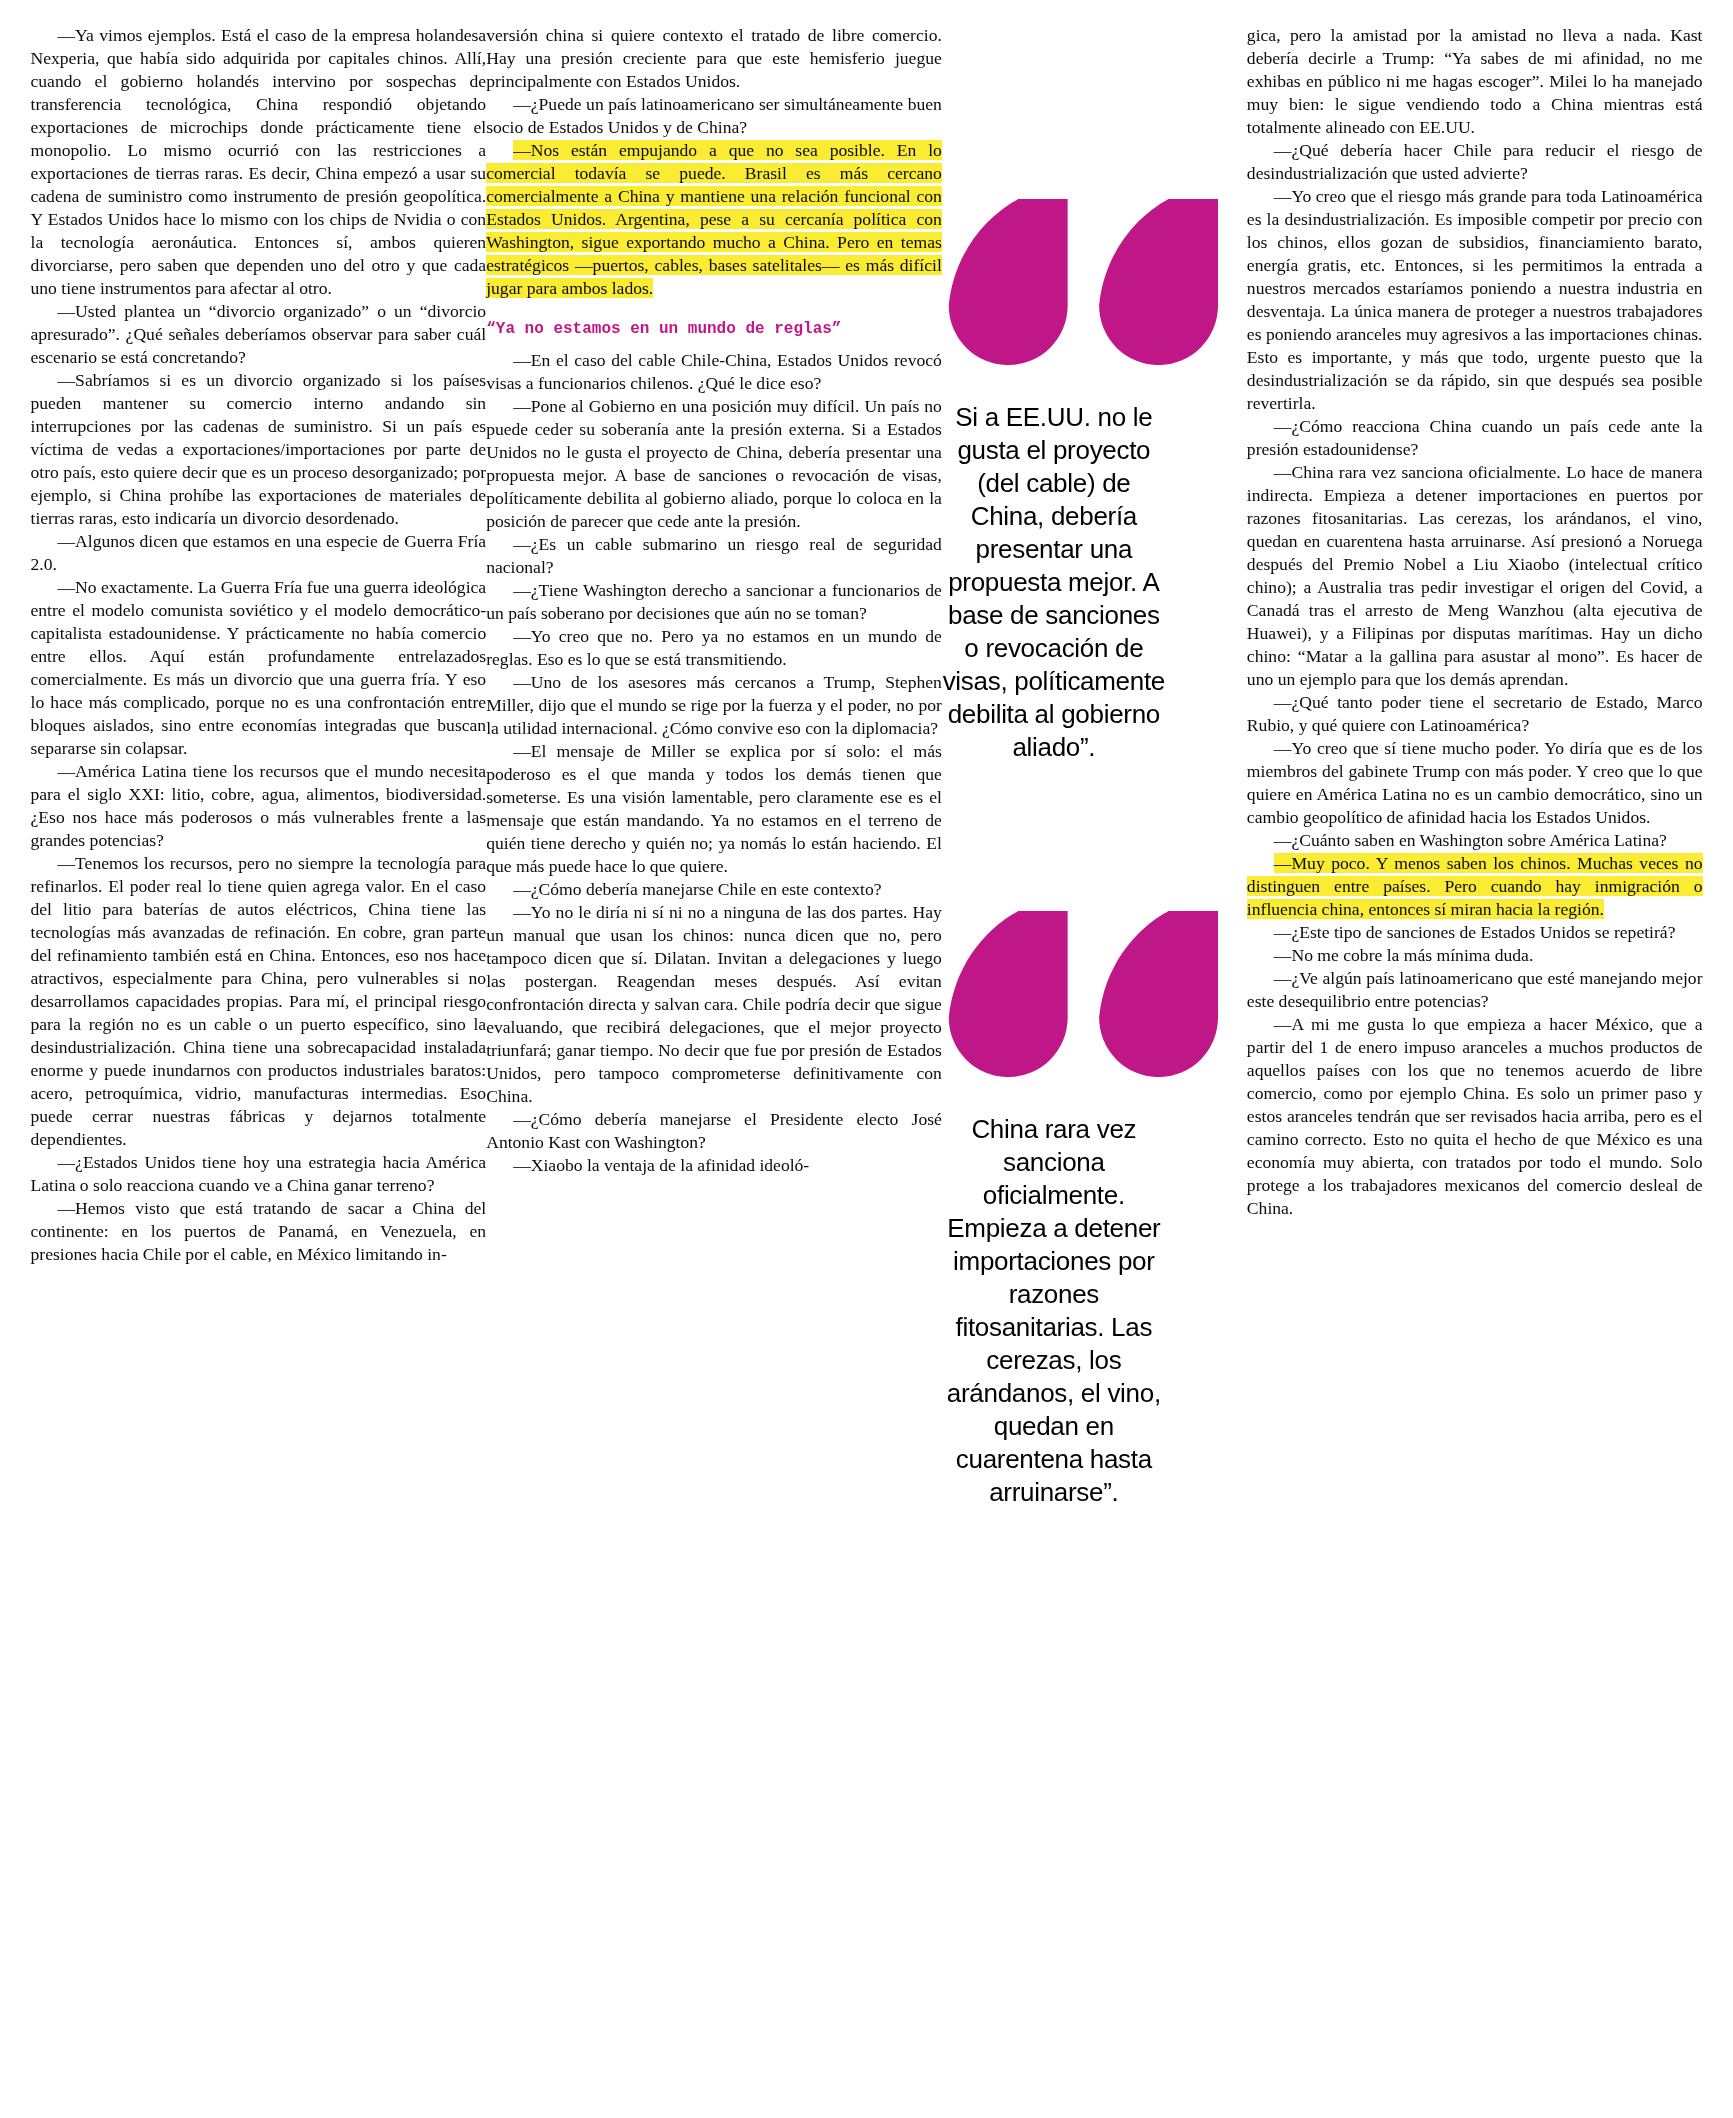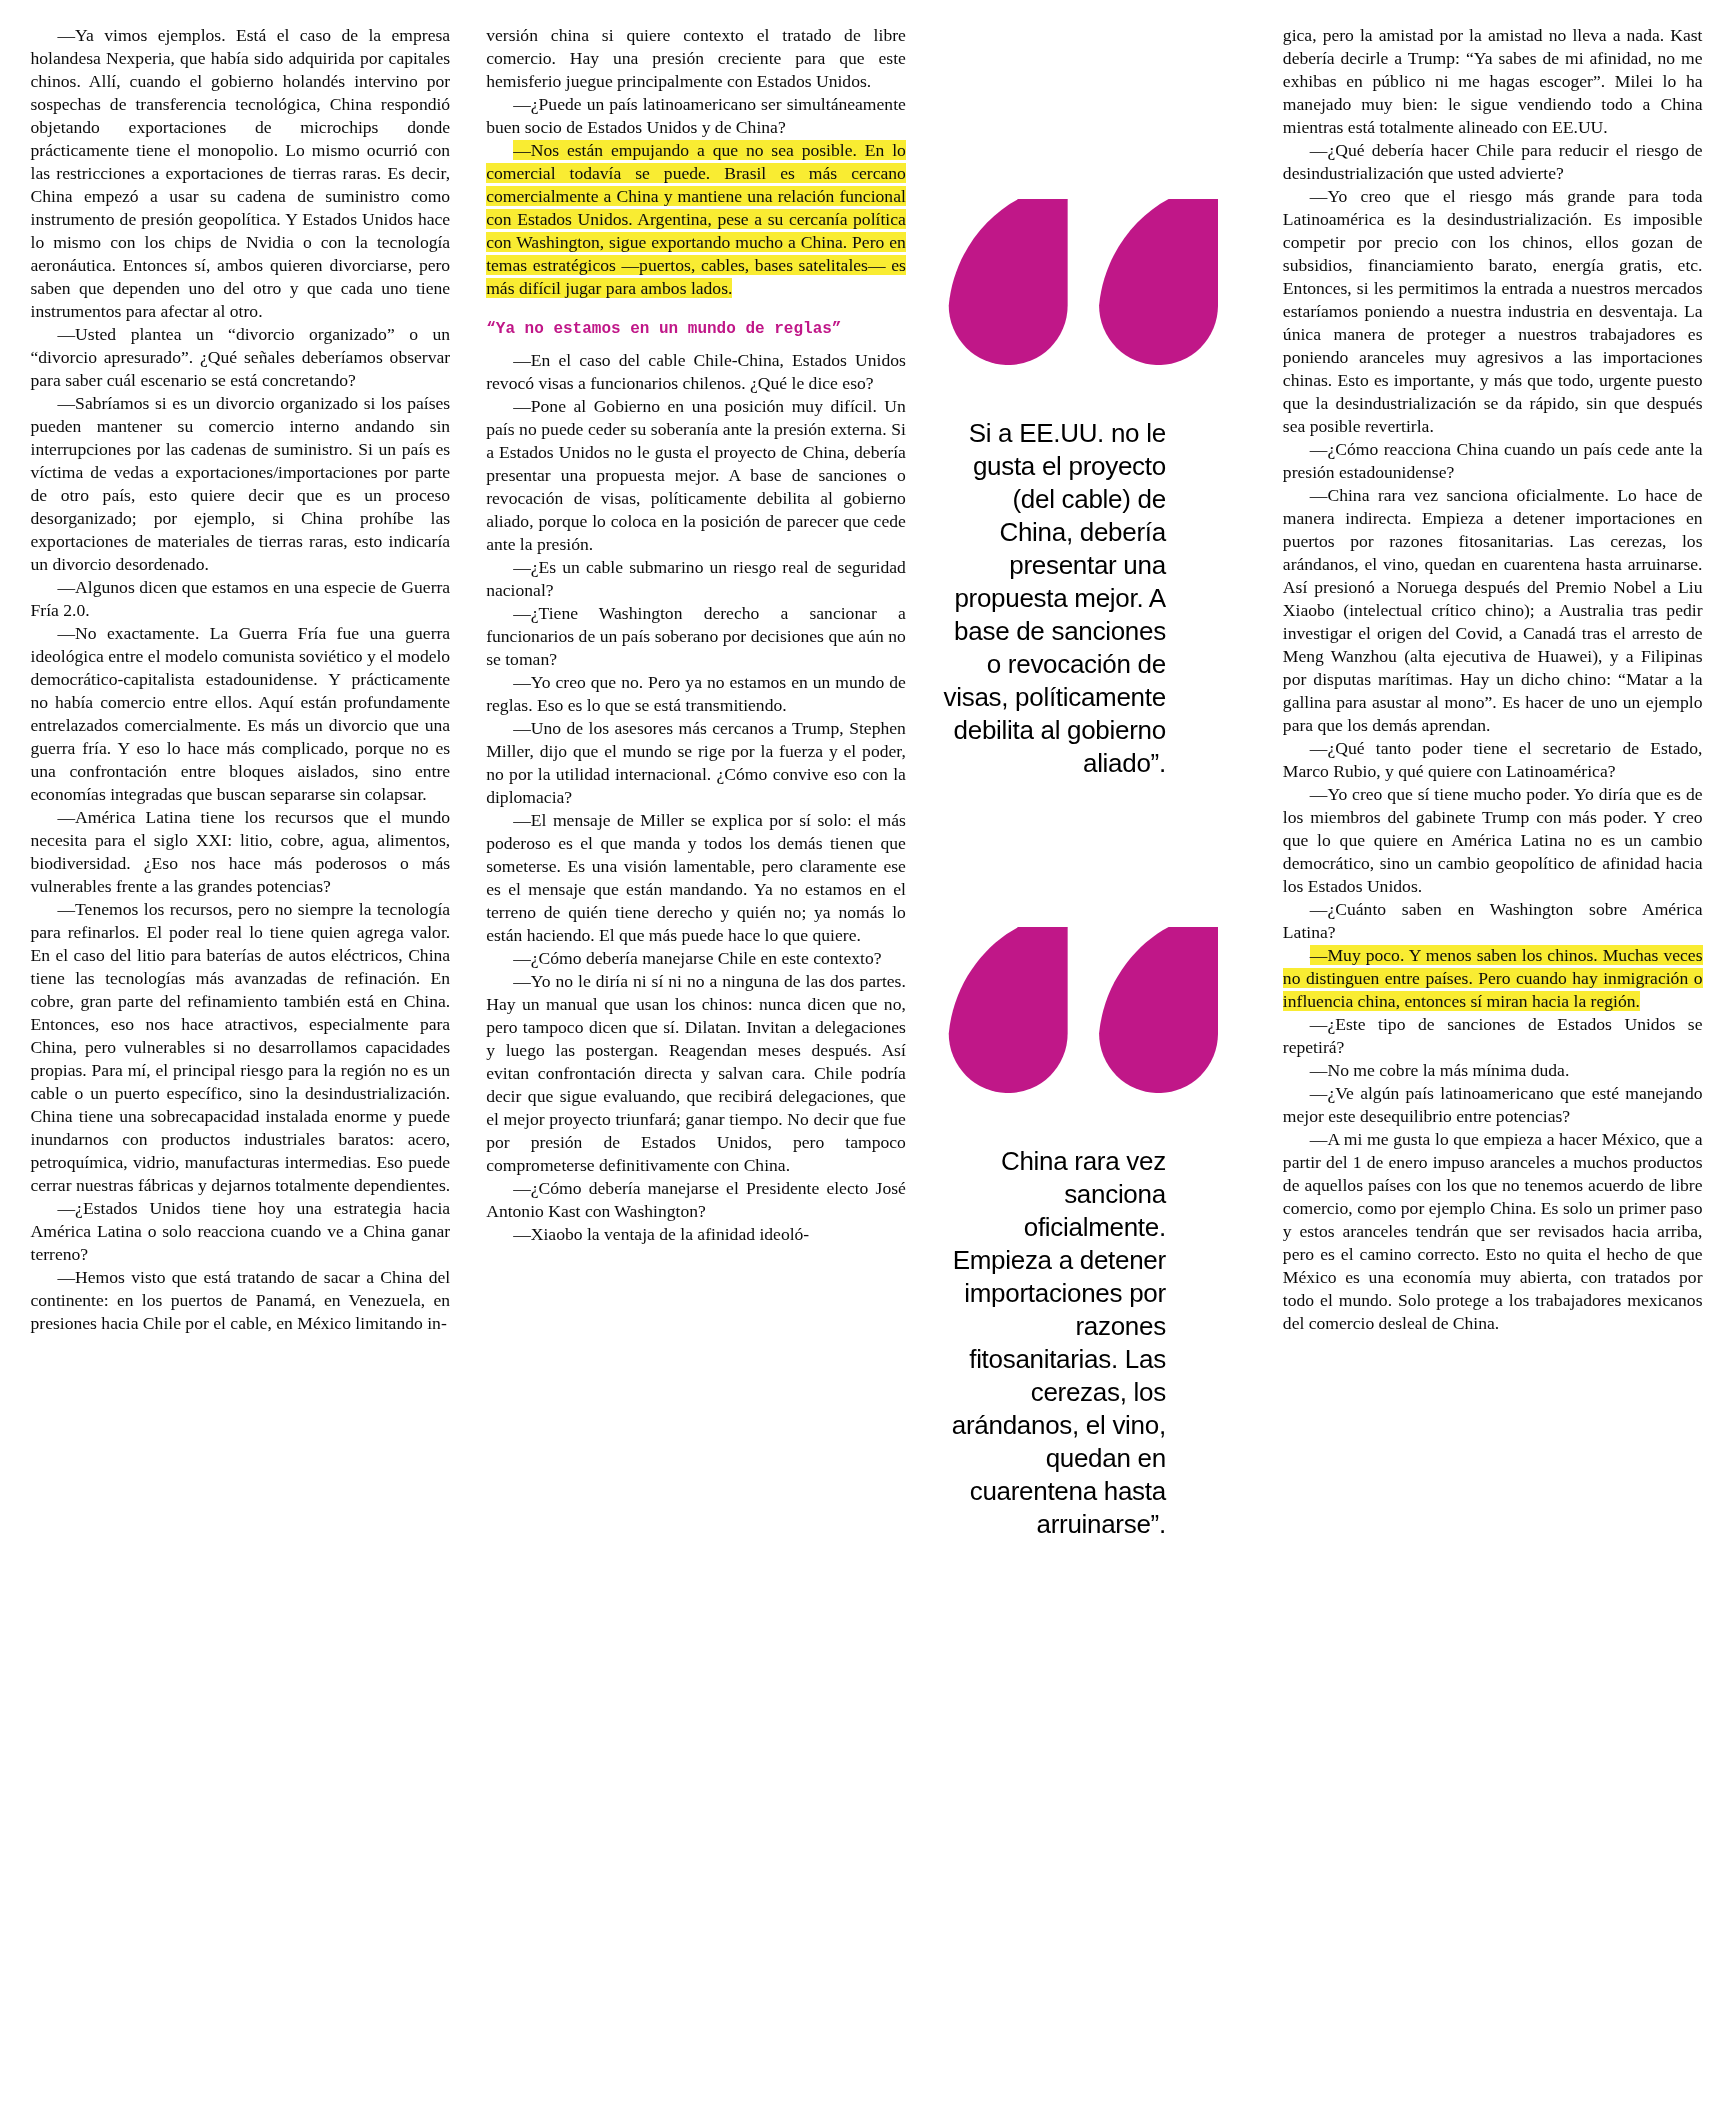--- a/index.html
+++ b/index.html
@@ -12,21 +12,20 @@
     height: 2119px;
     font-family: "Liberation Serif", serif;
     color: var(--text, #0b0b0b);
   }
   .page {
     box-sizing: border-box;
     width: 1733px;
     height: 2119px;
     padding: 23.5px 30.5px 17.6px 30.5px;
     display: flex;
-    gap: 36px;
     overflow: hidden;
     background: #ffffff;
   }
   .col { min-width: 0; }
   .text-col {
     flex: 1 1 0;
     font-size: 17.6px;
     line-height: 23px;
     text-align: justify;
     hyphens: auto;
@@ -47,27 +46,27 @@
   }
   .quote-col {
     flex: 0 0 305px;
     font-family: "Liberation Sans", sans-serif;
   }
   .qmark { line-height: 0; }
   .qmark:first-child { margin-top: 175px; }
   .qmark:not(:first-child) { margin-top: 147px; }
   .qmark-svg { width: 276px; height: auto; fill: var(--magenta, #c01788); }
   .pull-quote {
-    margin-top: 52px;
+    margin-top: 36px;
     max-width: 224px;
     font-size: 26px;
     line-height: 33px;
     letter-spacing: -0.3px;
     color: #000000;
-    text-align: right;
+    text-align: center;
   }
 </style>
 </head>
 <body>
 
 <div class="page">
   <div class="col text-col">
       <p class="a">—Ya vimos ejemplos. Está el caso de la empresa holandesa Nexperia, que había sido adquirida por capitales chinos. Allí, cuando el gobierno holandés intervino por sospechas de transferencia tecnológica, China respondió objetando exportaciones de microchips donde prácticamente tiene el monopolio. Lo mismo ocurrió con las restricciones a exportaciones de tierras raras. Es decir, China empezó a usar su cadena de suministro como instrumento de presión geopolítica. Y Estados Unidos hace lo mismo con los chips de Nvidia o con la tecnología aeronáutica. Entonces sí, ambos quieren divorciarse, pero saben que dependen uno del otro y que cada uno tiene instrumentos para afectar al otro.</p>
       <p class="q">—Usted plantea un “divorcio organizado” o un “divorcio apresurado”. ¿Qué señales deberíamos observar para saber cuál escenario se está concretando?</p>
       <p class="a">—Sabríamos si es un divorcio organizado si los países pueden mantener su comercio interno andando sin interrupciones por las cadenas de suministro. Si un país es víctima de vedas a exportaciones/importaciones por parte de otro país, esto quiere decir que es un proceso desorganizado; por ejemplo, si China prohíbe las exportaciones de materiales de tierras raras, esto indicaría un divorcio desordenado.</p>

